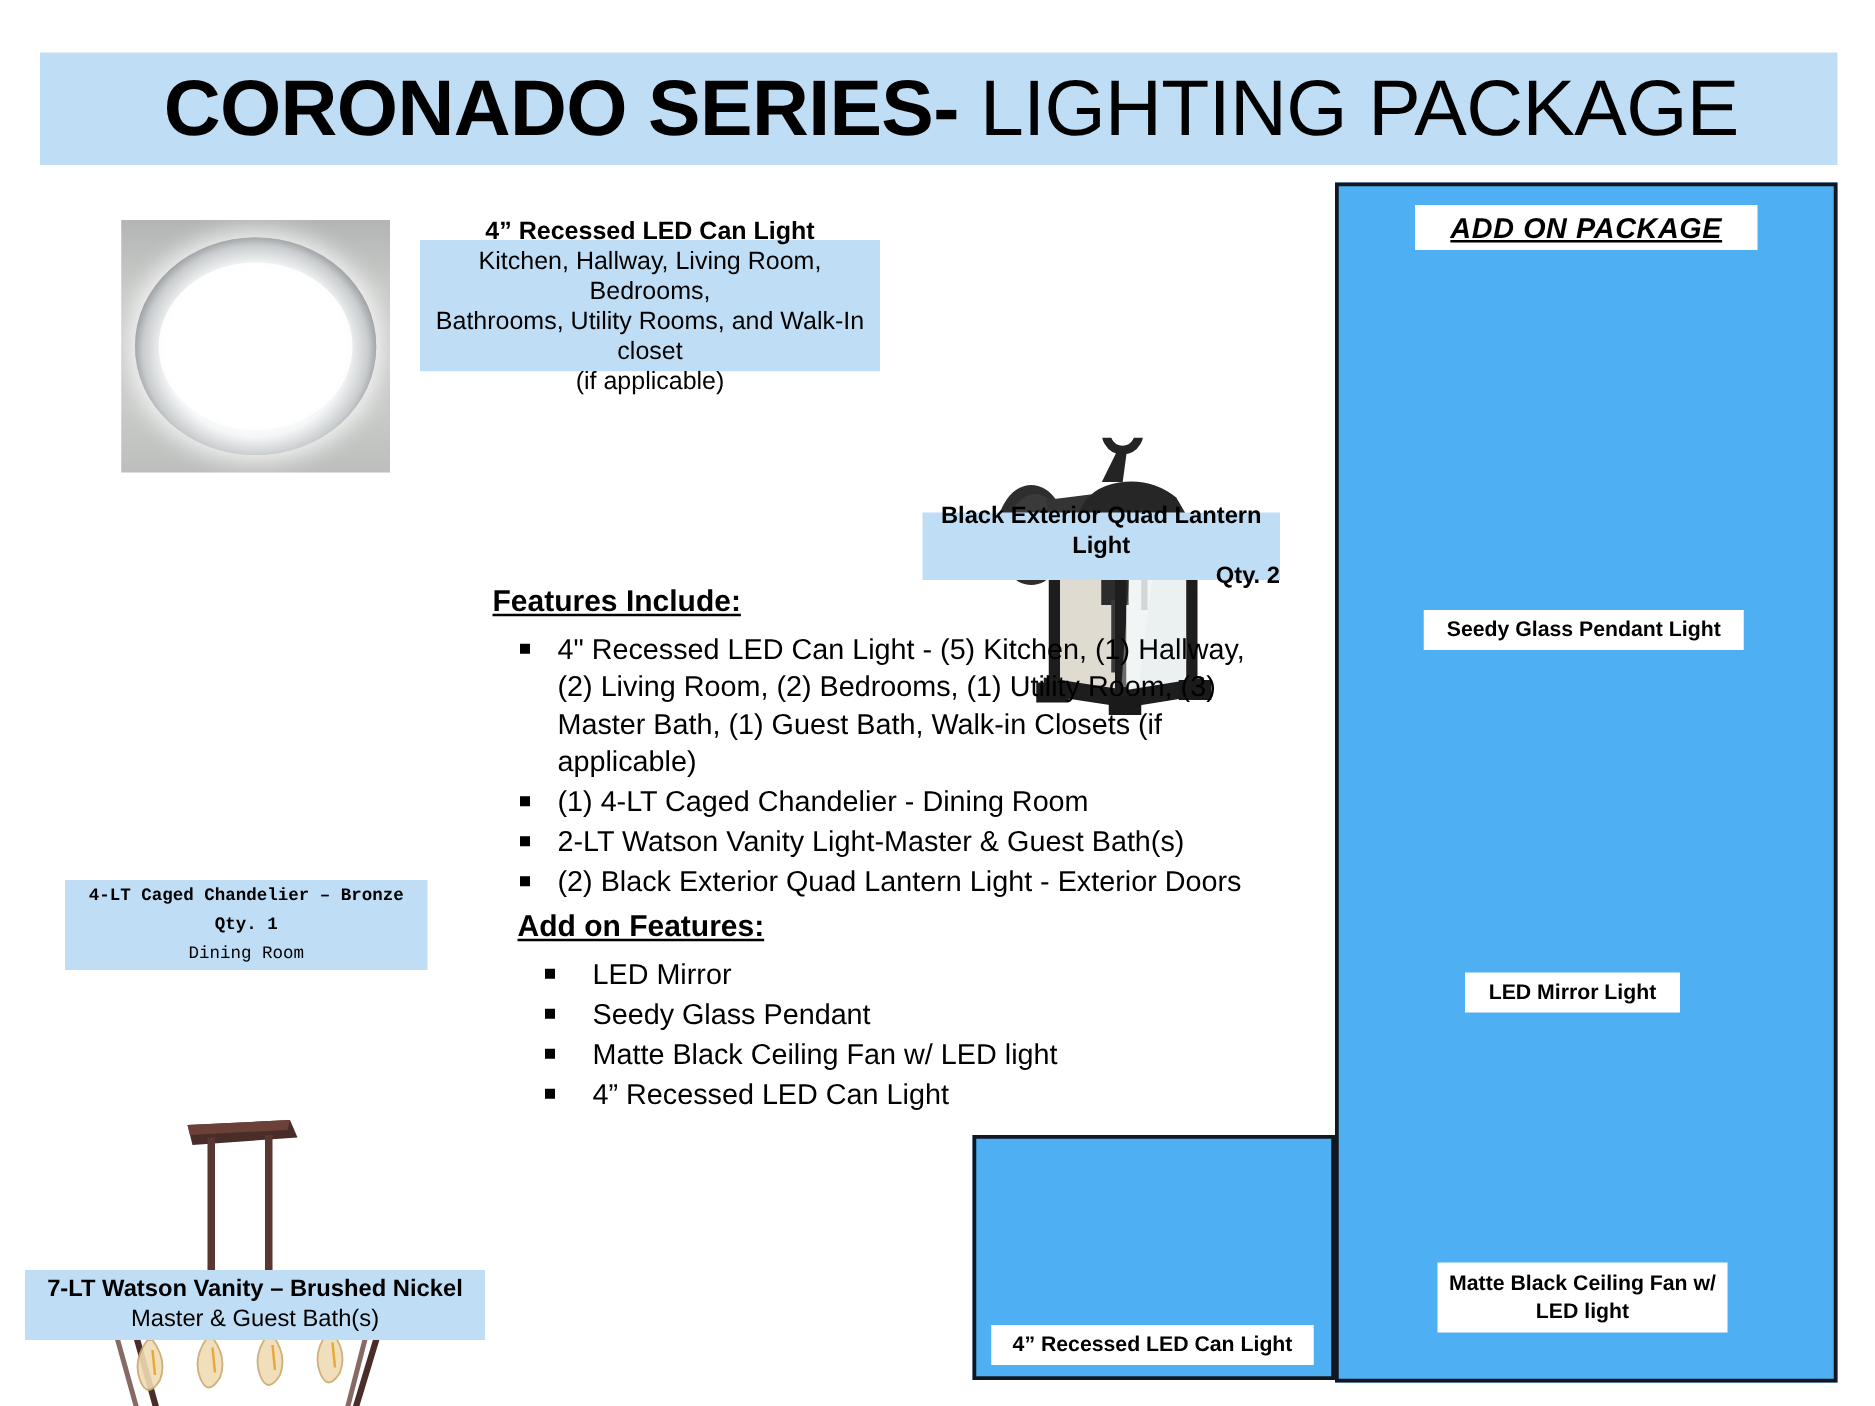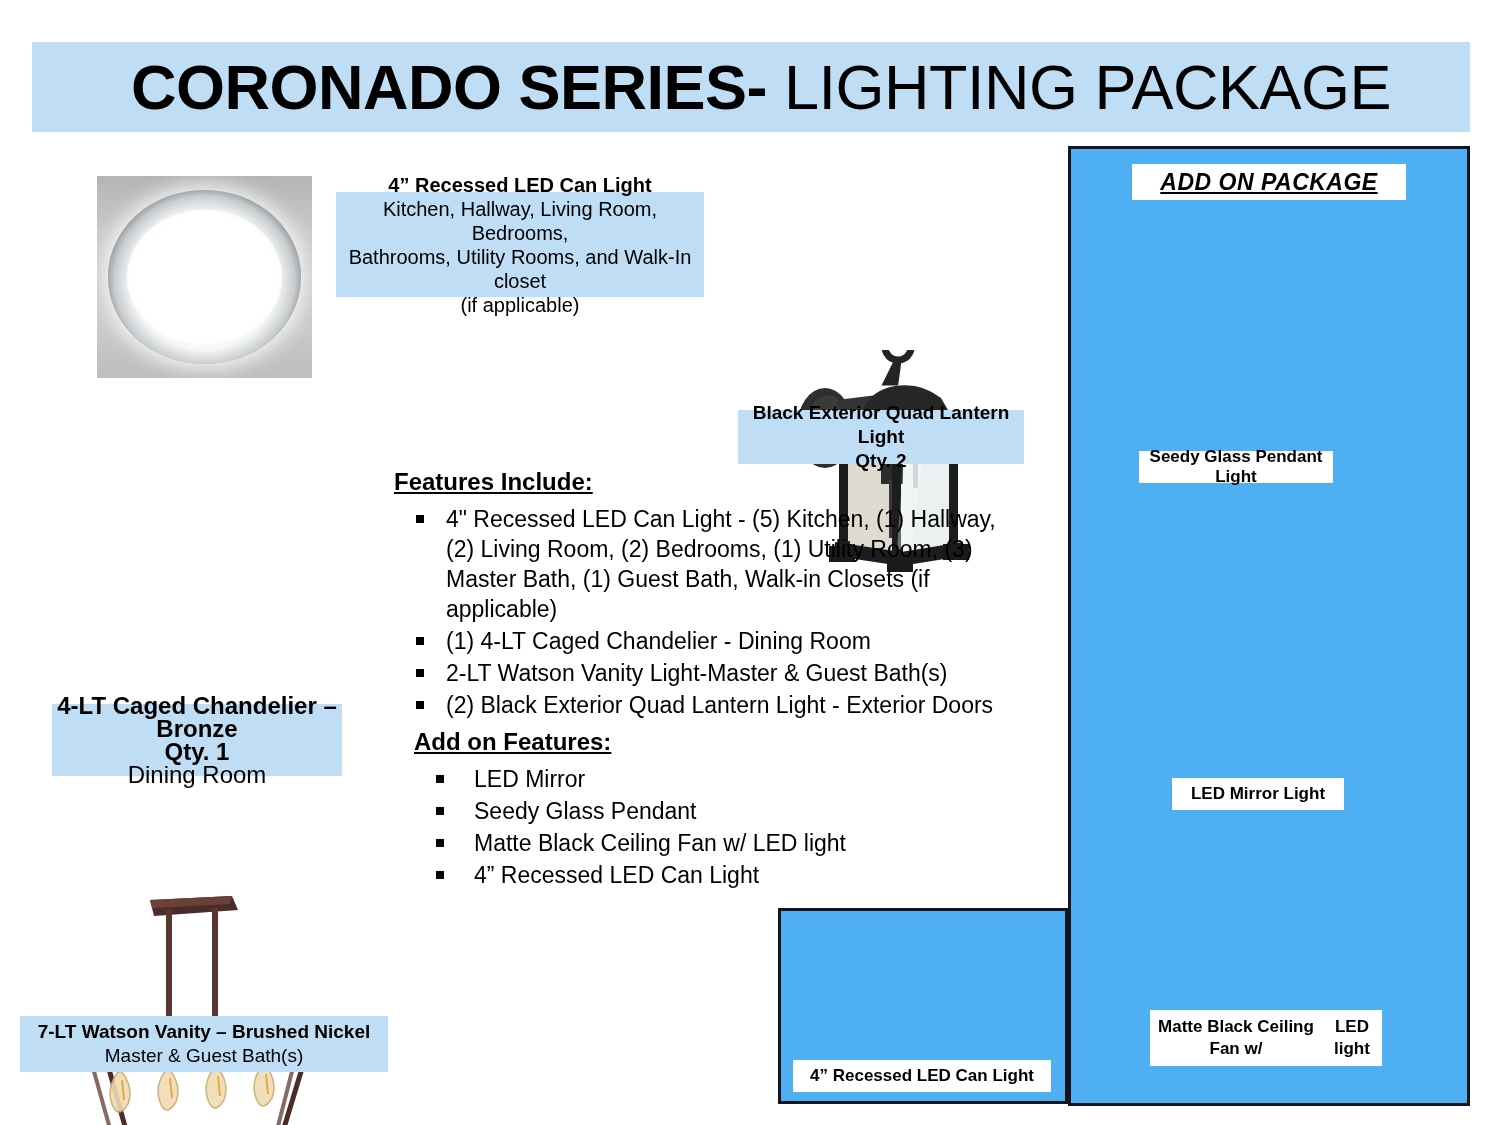--- a/index.html
+++ b/index.html
@@ -155,21 +155,21 @@
 
     <polygon points="50,192 116,202 178,192 178,206 116,216 50,206" fill="#1d1d1d"></polygon>
     <rect x="44" y="196" width="26" height="16" fill="#1a1a1a"></rect>
     <rect x="102" y="206" width="26" height="16" fill="#1a1a1a"></rect>
     <rect x="158" y="194" width="26" height="16" fill="#1a1a1a"></rect>
 
     <polygon points="120,90 140,90 126,198 112,200" fill="#ffffff" opacity=".35"></polygon>
   </svg>
 </div>
 
-<div class="abs caption-lb" style="left:738px;top:410px;width:286px;height:54px;font-size:19px;line-height:24px;">
+<div class="abs caption-lb" style="left:738px;top:410px;width:286px;height:54px;font-size:19px;line-height:24px;align-items:flex-end;">
   <div class="cap-bold">Black Exterior Quad Lantern Light</div>
   <div class="cap-bold">Qty. 2</div>
 </div>
 
 <div class="abs photo" style="left:62px;top:424px;width:286px;height:266px;">
   <svg class="fit" viewBox="0 0 286 266">
 
     <path d="M88 16 L170 12 L176 26 L92 32 Z" fill="#4a2d28"></path>
     <path d="M88 16 L170 12 L168 20 L90 24 Z" fill="#6b4038"></path>
 
@@ -204,21 +204,21 @@
     </g>
     <g>
       <rect x="196" y="156" width="18" height="18" rx="3" fill="#4a2d28"></rect>
       <rect x="198" y="174" width="14" height="8" fill="#8d6a55"></rect>
       <path d="M200 182 q-12 16 -6 32 q6 16 16 0 q6 -16 -6 -32 z" fill="#f0dcb4" opacity=".9" stroke="#c9a96f" stroke-width="1.5"></path>
       <path d="M204 190 l2 20" stroke="#e8a93c" stroke-width="2" fill="none"></path>
     </g>
   </svg>
 </div>
 
-<div class="abs caption-lb" style="left:52px;top:704px;width:290px;height:72px;font-size:24px;line-height:23px;">
+<div class="abs caption-lb" style="left:52px;top:704px;width:290px;height:72px;font-size:14px;line-height:23px;font-family:Liberation Mono, monospace;">
   <div class="cap-bold">4-LT Caged Chandelier – Bronze</div>
   <div class="cap-bold">Qty. 1</div>
   <div class="cap-reg">Dining Room</div>
 </div>
 
 <div class="abs caption-lb" style="left:20px;top:1016px;width:368px;height:56px;font-size:19px;line-height:24px;">
   <div class="cap-bold">7-LT Watson Vanity – Brushed Nickel</div>
   <div class="cap-reg">Master &amp; Guest Bath(s)</div>
 </div>
 
@@ -241,29 +241,29 @@
     <li style="padding-left:60px;"><span class="sq"></span><span>4” Recessed LED Can Light</span></li>
   </ul>
 </div>
 
 <div class="abs" id="addon-panel"></div>
 
 <div class="abs" id="addon-title-box">
   <span id="addon-title-text">ADD ON PACKAGE</span>
 </div>
 
-<div class="abs caption-white" style="left:1139px;top:451px;width:194px;height:32px;font-size:17px;">
+<div class="abs caption-white" style="left:1139px;top:488px;width:256px;height:32px;font-size:17px;">
   <span>Seedy Glass Pendant Light</span>
 </div>
 
 <div class="abs caption-white" style="left:1172px;top:778px;width:172px;height:32px;font-size:17px;">
   <span>LED Mirror Light</span>
 </div>
 
-<div class="abs caption-white" style="left:1150px;top:1010px;width:232px;height:56px;font-size:17px;line-height:22px;flex-direction:row;">
+<div class="abs caption-white" style="left:1150px;top:1010px;width:232px;height:56px;font-size:17px;line-height:22px;flex-direction:column;">
   <span>Matte Black Ceiling Fan w/</span>
   <span>LED light</span>
 </div>
 
 <div class="abs" id="bottom-can-box"></div>
 
 <div class="abs caption-white" style="left:793px;top:1060px;width:258px;height:32px;font-size:17px;">
   <span>4” Recessed LED Can Light</span>
 </div>
 

